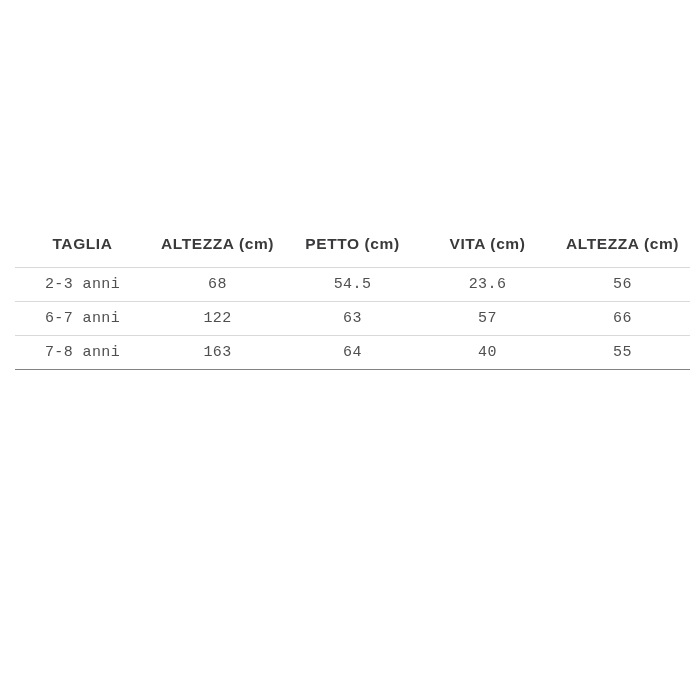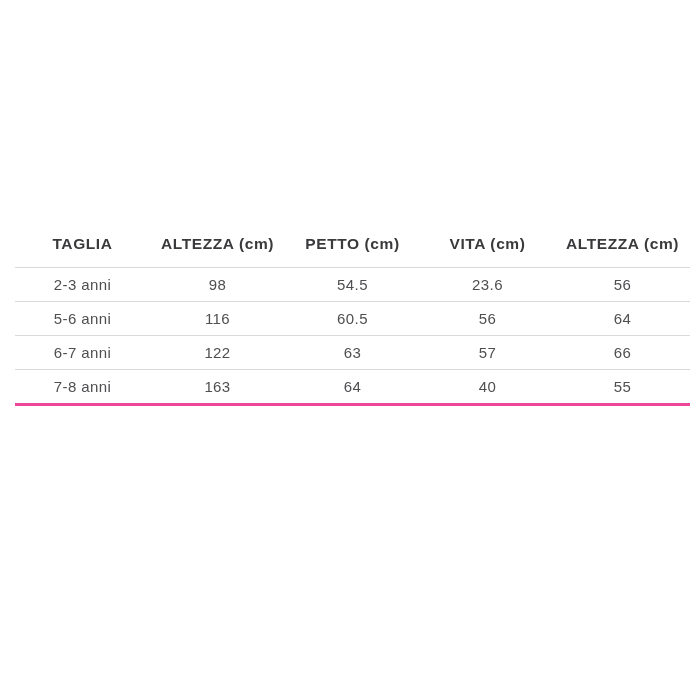--- a/index.html
+++ b/index.html
@@ -35,54 +35,48 @@
   }
   table.size-table td {
     height: 33px;
     vertical-align: middle;
     text-align: center;
     font-size: 15px;
     letter-spacing: 0.4px;
     color: #4f4f52;
     padding: 0;
     border-top: 1px solid #d9d9d9;
+    font-family: Liberation Mono, monospace;
   }
   table.size-table tbody tr:last-child td {
-    border-bottom: 3px solid #ec4899;
+    border-bottom: 1px solid #ec4899;
     text-align: center;
   }
 </style>
 </head>
 <body>
 
 <div class="canvas">
   <table class="size-table">
     <thead>
       <tr>
         <th>TAGLIA</th>
         <th>ALTEZZA (cm)</th>
         <th>PETTO (cm)</th>
         <th>VITA (cm)</th>
         <th>ALTEZZA (cm)</th>
       </tr>
     </thead>
     <tbody>
       <tr>
         <td>2-3 anni</td>
-        <td>98</td>
+        <td>68</td>
         <td>54.5</td>
         <td>23.6</td>
         <td>56</td>
-      </tr>
-      <tr>
-        <td>5-6 anni</td>
-        <td>116</td>
-        <td>60.5</td>
-        <td>56</td>
-        <td>64</td>
       </tr>
       <tr>
         <td>6-7 anni</td>
         <td>122</td>
         <td>63</td>
         <td>57</td>
         <td>66</td>
       </tr>
       <tr>
         <td>7-8 anni</td>

